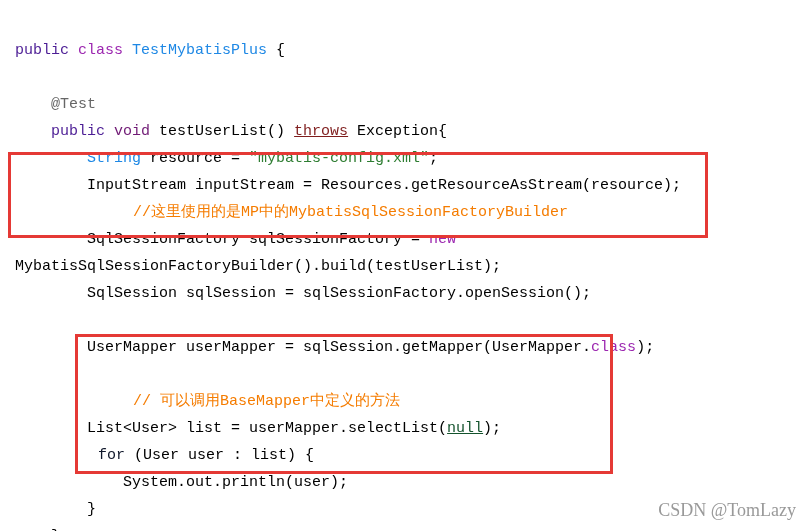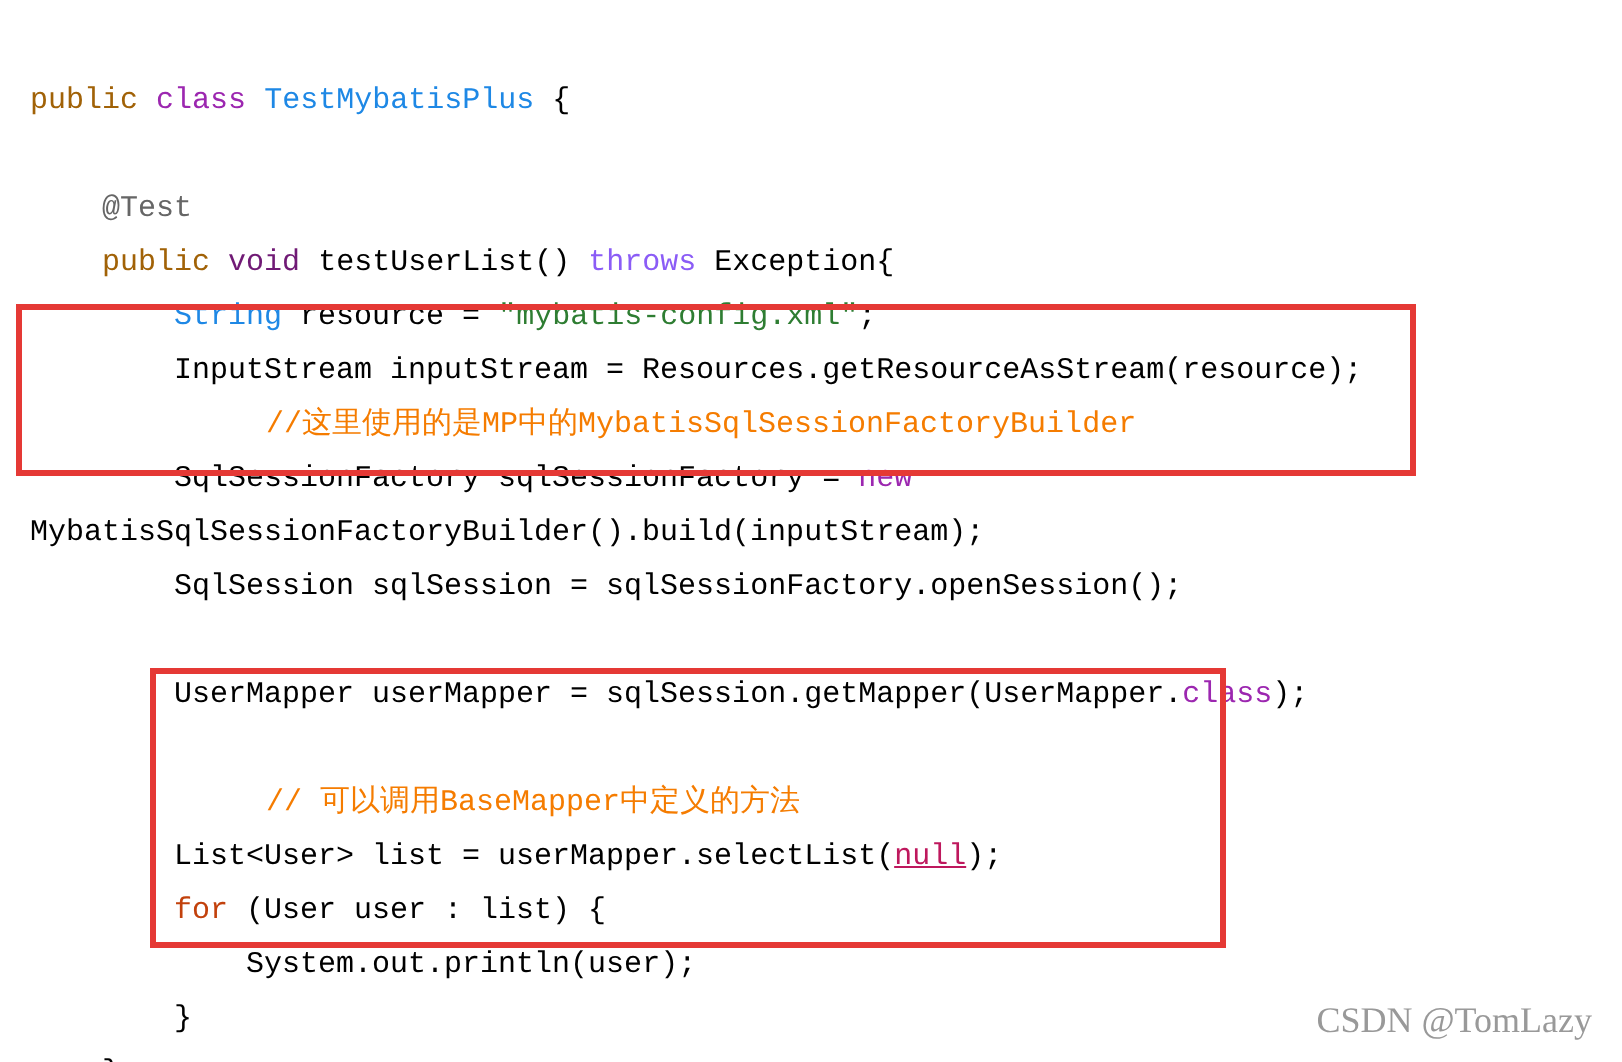--- a/index.html
+++ b/index.html
@@ -15,27 +15,27 @@
       color: #000;
       padding: 10px 15px;
       position: relative;
       width: 811px;
       height: 531px;
     }
     .code-container {
       position: relative;
       white-space: pre;
     }
-    .kw-public { color: #a16207; margin-top: 48px; }
+    .kw-public { color: #4c1d95; margin-top: 48px; }
     .kw-class { color: #9c27b0; }
     .kw-void { color: #701a75; }
-    .kw-throws { color: #8b5cf6; }
+    .kw-throws { color: #7f1d1d; text-decoration: underline; }
     .kw-new { color: #9c27b0; font-family: Liberation Mono, monospace; }
-    .kw-for { color: #c2410c; }
-    .kw-null { color: #be185d; text-decoration: underline; }
+    .kw-for { color: #0f172a; margin-left: 11px; }
+    .kw-null { color: #14532d; text-decoration: underline; }
     .classname { color: #1e88e5; }
     .string { color: #2e7d32; }
     .comment-orange { color: #f57c00; margin-left: 46px; }
     .annotation { color: #666; }
     .normal { color: #000; }
     .dot-class { color: #9c27b0; }
     .red-box {
       position: absolute;
       border: 3px solid #e53935;
       pointer-events: none;
@@ -66,21 +66,21 @@
 
 <div class="code-container">
 <span class="kw-public">public</span> <span class="kw-class">class</span> <span class="classname">TestMybatisPlus</span><span class="normal"> {</span>
 
     <span class="annotation">@Test</span>
     <span class="kw-public">public</span> <span class="kw-void">void</span><span class="normal"> testUserList() </span><span class="kw-throws">throws</span><span class="normal"> Exception{</span>
         <span class="classname">String</span><span class="normal"> resource = </span><span class="string">"mybatis-config.xml"</span><span class="normal">;</span>
         <span class="normal">InputStream inputStream = Resources.getResourceAsStream(resource);</span>
         <span class="comment-orange">//这里使用的是MP中的MybatisSqlSessionFactoryBuilder</span>
         <span class="normal">SqlSessionFactory sqlSessionFactory = </span><span class="kw-new">new</span>
-<span class="normal">MybatisSqlSessionFactoryBuilder().build(inputStream);</span>
+<span class="normal">MybatisSqlSessionFactoryBuilder().build(testUserList);</span>
         <span class="normal">SqlSession sqlSession = sqlSessionFactory.openSession();</span>
 
         <span class="normal">UserMapper userMapper = sqlSession.getMapper(UserMapper.</span><span class="dot-class">class</span><span class="normal">);</span>
 
         <span class="comment-orange">// 可以调用BaseMapper中定义的方法</span>
         <span class="normal">List&lt;User&gt; list = userMapper.selectList(</span><span class="kw-null">null</span><span class="normal">);</span>
         <span class="kw-for">for</span><span class="normal"> (User user : list) {</span>
             <span class="normal">System.out.println(user);</span>
         <span class="normal">}</span>
     <span class="normal">}</span>

